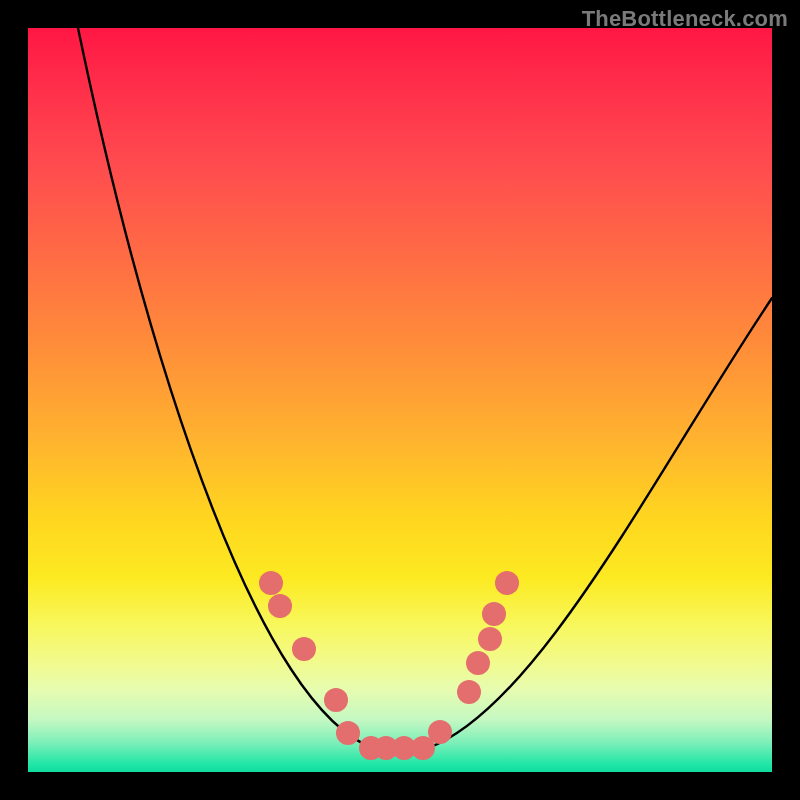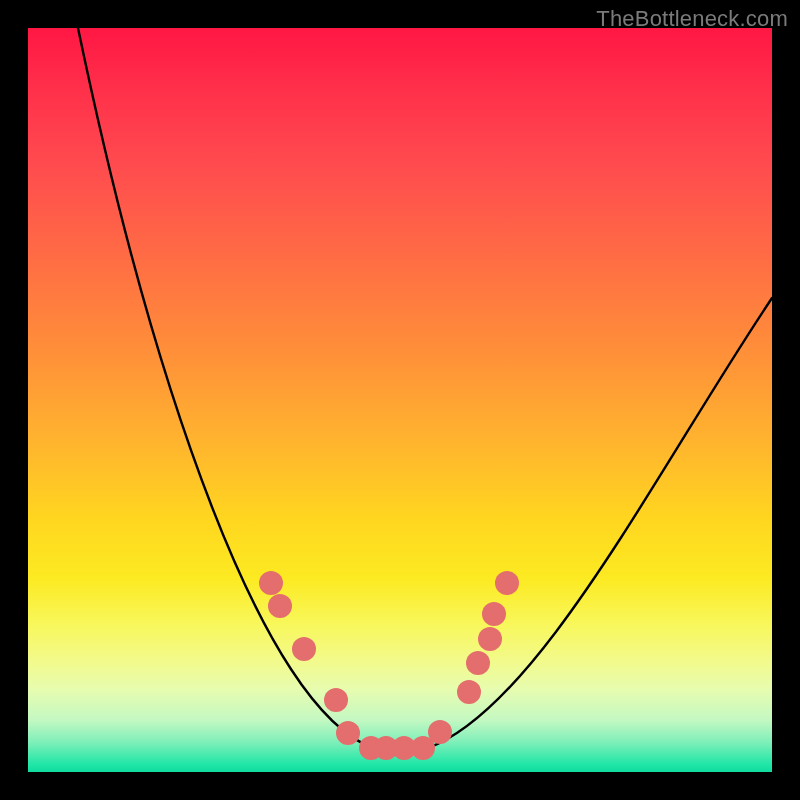--- a/index.html
+++ b/index.html
@@ -16,21 +16,21 @@
     width: 800px;
     height: 800px;
     background: #000;
   }
   .watermark {
     position: absolute;
     top: 6px;
     right: 12px;
     color: #7a7a7a;
     font-size: 22px;
-    font-weight: 400;
+    font-weight: 700;
     letter-spacing: 0.2px;
     z-index: 10;
     user-select: none;
   }
   .plot-area {
     position: absolute;
     left: 28px;
     top: 28px;
     width: 744px;
     height: 744px;

